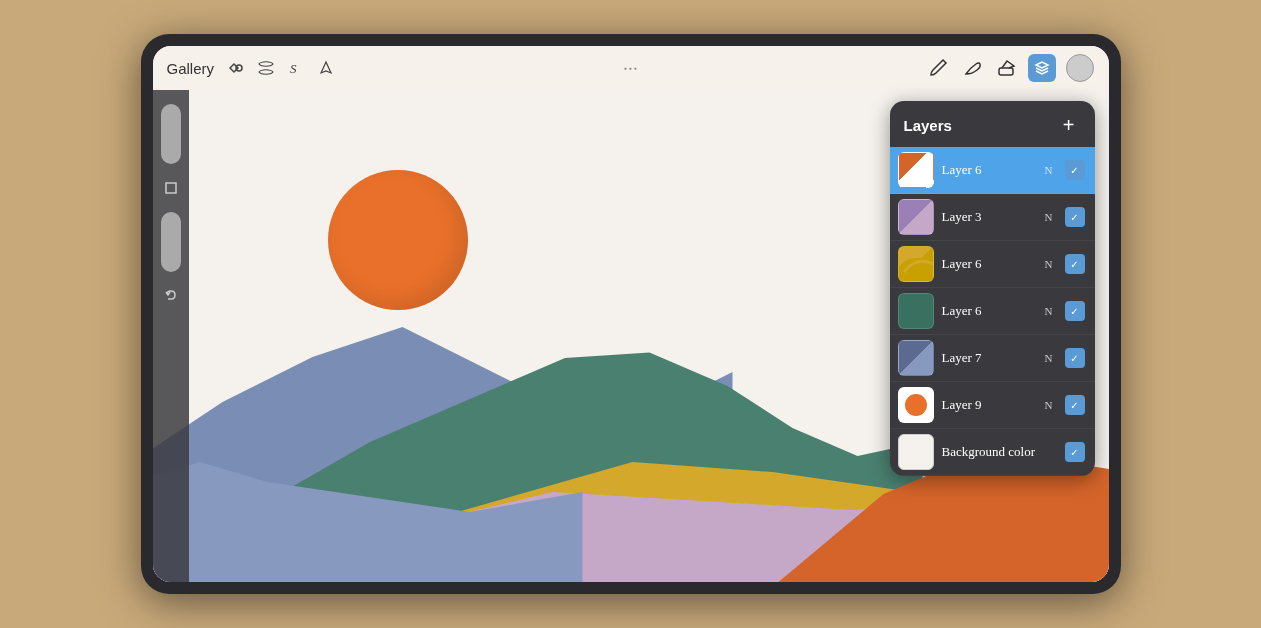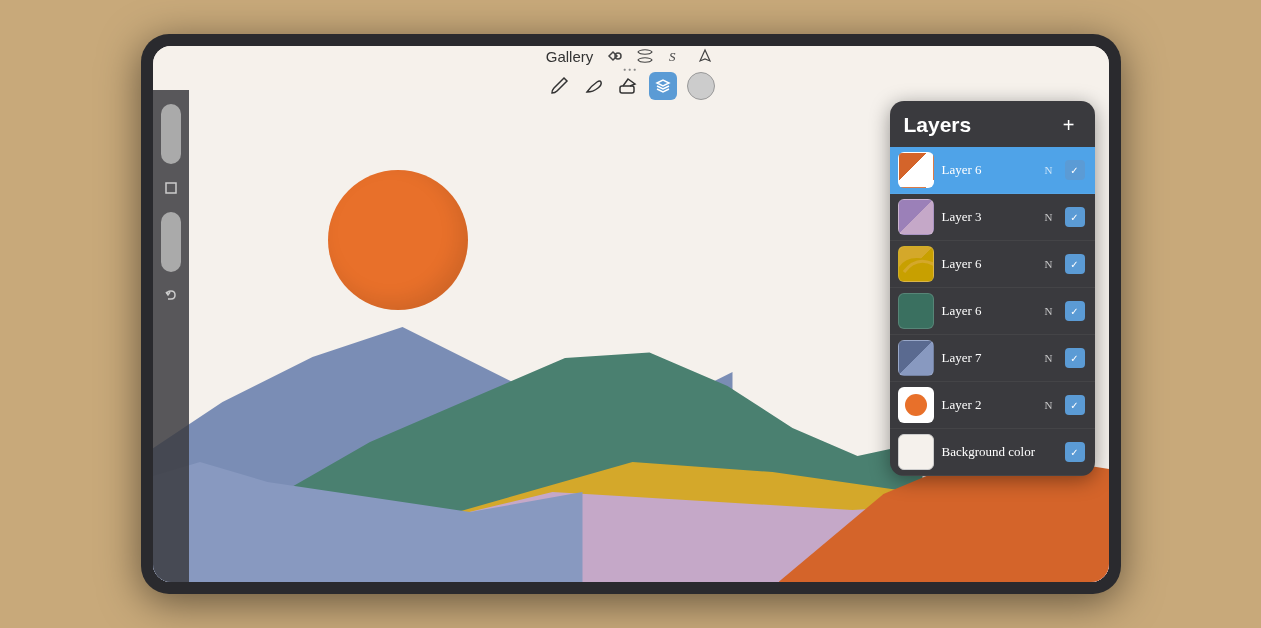--- a/index.html
+++ b/index.html
@@ -40,21 +40,20 @@
       top: 0;
       left: 0;
       right: 0;
       height: 44px;
       background: rgba(245,240,235,0.95);
       display: flex;
       align-items: center;
       justify-content: space-between;
       padding: 0 14px;
       z-index: 10;
-      flex-direction: column;
     }
 
     .toolbar-left {
       display: flex;
       align-items: center;
       gap: 12px;
     }
 
     .toolbar-gallery {
       font-size: 15px;
@@ -259,21 +258,21 @@
 
     .layers-header {
       display: flex;
       align-items: center;
       justify-content: space-between;
       padding: 12px 14px 10px;
     }
 
     .layers-title {
       color: #ffffff;
-      font-size: 21px;
+      font-size: 15px;
       font-weight: 600;
     }
 
     .layers-add-btn {
       width: 24px;
       height: 24px;
       display: flex;
       align-items: center;
       justify-content: center;
       color: #fff;
@@ -507,21 +506,21 @@
         <span class="layer-mode">N</span>
         <div class="layer-visibility">
           <span class="layer-visibility-check">✓</span>
         </div>
       </div>
 
       <div class="layer-item">
         <div class="layer-thumbnail" style="background:#fff; display:flex; align-items:center; justify-content:center;">
           <div style="width:22px;height:22px;background:#e8702a;border-radius:50%;"></div>
         </div>
-        <span class="layer-name">Layer 2</span>
+        <span class="layer-name">Layer 9</span>
         <span class="layer-mode">N</span>
         <div class="layer-visibility">
           <span class="layer-visibility-check">✓</span>
         </div>
       </div>
 
       <div class="layer-item">
         <div class="layer-thumbnail thumb-bg" style="border:1px solid #ccc;"></div>
         <span class="layer-name">Background color</span>
         <div class="layer-visibility">

